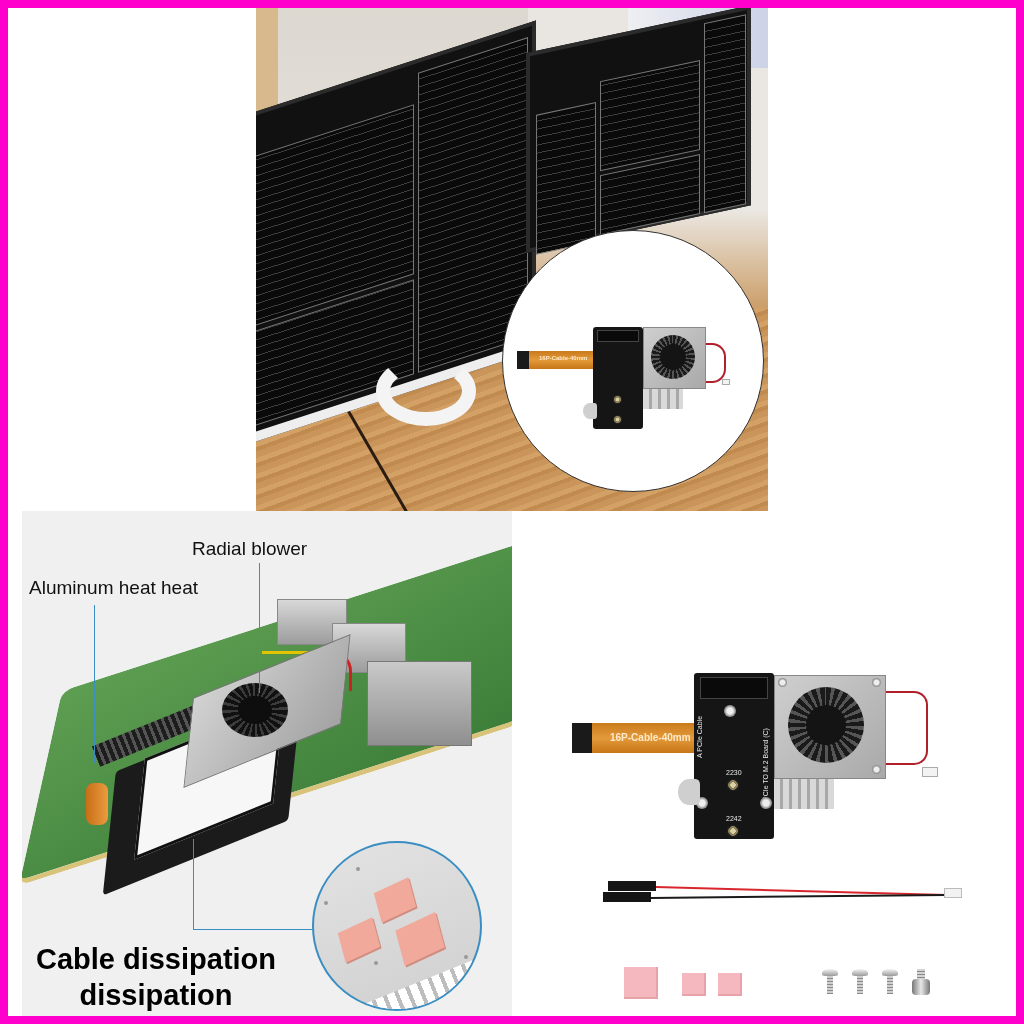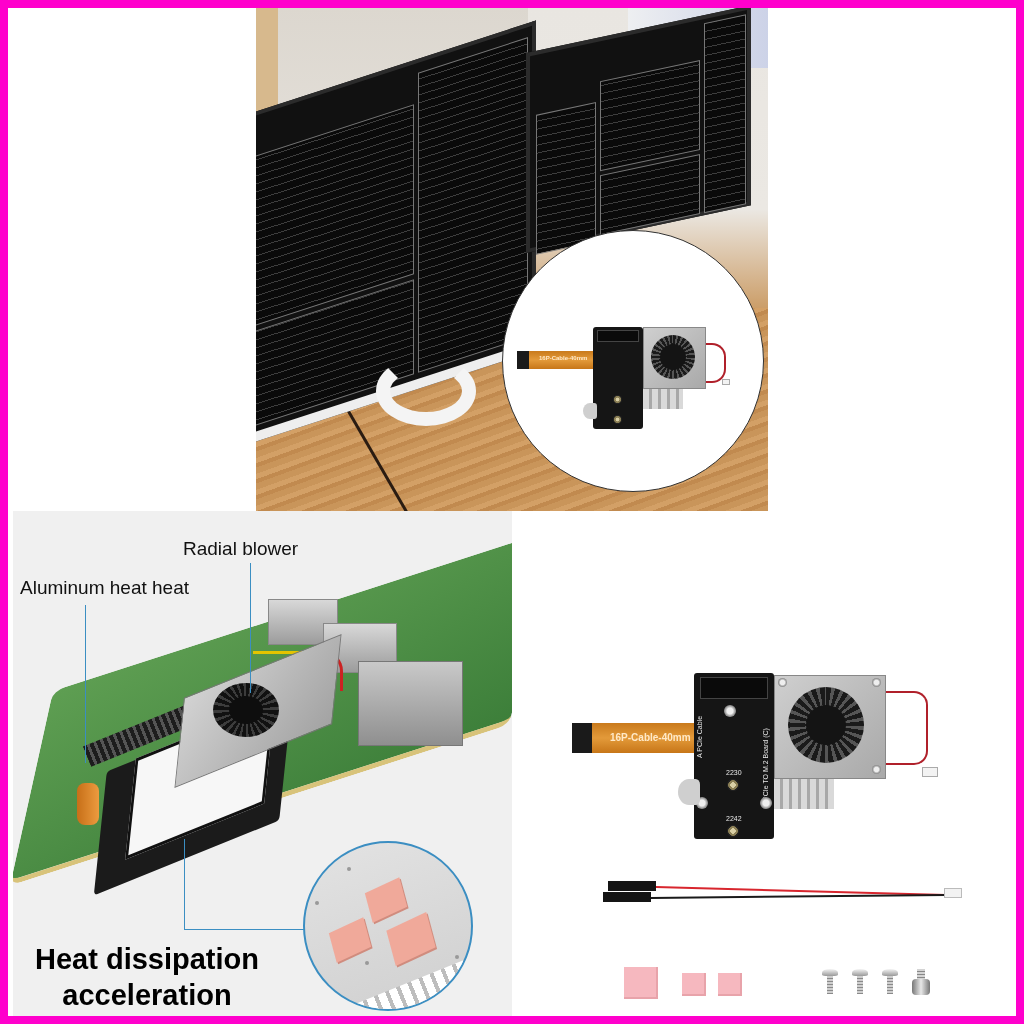--- a/index.html
+++ b/index.html
@@ -39,21 +39,21 @@
   .product .lbl.vert { transform: rotate(-90deg); transform-origin: left top; }
   .product .cooler { position: absolute; background: linear-gradient(135deg,#cfcfcf,#a9a9a9); border: 1px solid #888; }
   .product .fan { position: absolute; border-radius: 50%; background: repeating-conic-gradient(#1a1a1a 0 8deg, #555 8deg 14deg); }
   .product .hub { position: absolute; border-radius: 50%; background: #141414; }
   .product .fins { position: absolute; background: repeating-linear-gradient(90deg,#d9d9d9 0 6px,#a8a8a8 6px 9px); }
   .product .bracket { position: absolute; background: #cfcfcf; border-radius: 50% 20% 20% 50%; }
   .product .wire { position: absolute; border: 2px solid #b0202a; border-left: none; border-radius: 0 14px 14px 0; }
   .product .conn { position: absolute; background: #f3f3f3; border: 1px solid #aaa; }
 
   
-  .feature-panel { position: absolute; left: 5px; top: 503px; width: 504px; height: 505px; background: #f0f0f0; overflow: hidden; }
+  .feature-panel { position: absolute; left: 14px; top: 503px; width: 504px; height: 505px; background: #f0f0f0; overflow: hidden; }
   .callout { position: absolute; color: #111; font-size: 19px; white-space: nowrap; }
   .leader { position: absolute; background: #3b8ec2; }
   .headline { position: absolute; left: 4px; top: 430px; width: 260px; text-align: center; color: #000; font-weight: bold; font-size: 29px; line-height: 36px; }
 
   .rpi { position: absolute; left: 40px; top: 180px; width: 430px; height: 210px; background: linear-gradient(160deg,#5e9e52,#3d7f3a); transform: skewX(-32deg) rotate(-22deg); transform-origin: left top; border-radius: 10px; border-bottom: 6px solid #d8c37a; }
   .usb { position: absolute; background: linear-gradient(180deg,#d8d8d8,#9c9c9c); border: 1px solid #888; }
   .eth { position: absolute; background: linear-gradient(180deg,#c9c9c9,#8f8f8f); border: 1px solid #777; }
   .hat { position: absolute; left: 80px; top: 230px; width: 200px; height: 110px; background: #1b1b1b; transform: rotate(-22deg) skewX(-28deg); border-radius: 4px; }
   .ssd { position: absolute; left: 112px; top: 225px; width: 150px; height: 90px; background: #f7f7f7; transform: rotate(-22deg) skewX(-28deg); border: 3px solid #111; }
   .cooler-top { position: absolute; left: 160px; top: 160px; width: 170px; height: 80px; background: linear-gradient(135deg,#d2d2d2,#a3a3a3); transform: rotate(-22deg) skewX(-28deg); border: 1px solid #777; }
@@ -158,22 +158,22 @@
       <div class="pad" style="left:26px;top:82px;width:38px;height:30px;"></div>
       <div class="pad" style="left:84px;top:78px;width:44px;height:36px;"></div>
       <div class="pin" style="left:42px;top:24px;"></div>
       <div class="pin" style="left:10px;top:58px;"></div>
       <div class="pin" style="left:60px;top:118px;"></div>
       <div class="pin" style="left:150px;top:112px;"></div>
       <div class="zoom-fins"></div>
     </div>
 
     <div class="headline">
-      <div>Heat dissipation</div>
-      <div>acceleration</div>
+      <div>Cable dissipation</div>
+      <div>dissipation</div>
     </div>
   </div>
 
   <div class="kit-panel">
     <div class="product" style="left:60px;top:150px;width:380px;height:190px;">
       <div class="ribbon" style="left:0;top:62px;width:122px;height:30px;">
         <div class="tip" style="width:20px;"></div>
         <span class="txt" style="left:38px;top:9px;font-size:10px;">16P-Cable-40mm</span>
       </div>
       <div class="pcb" style="left:122px;top:12px;width:80px;height:166px;">

